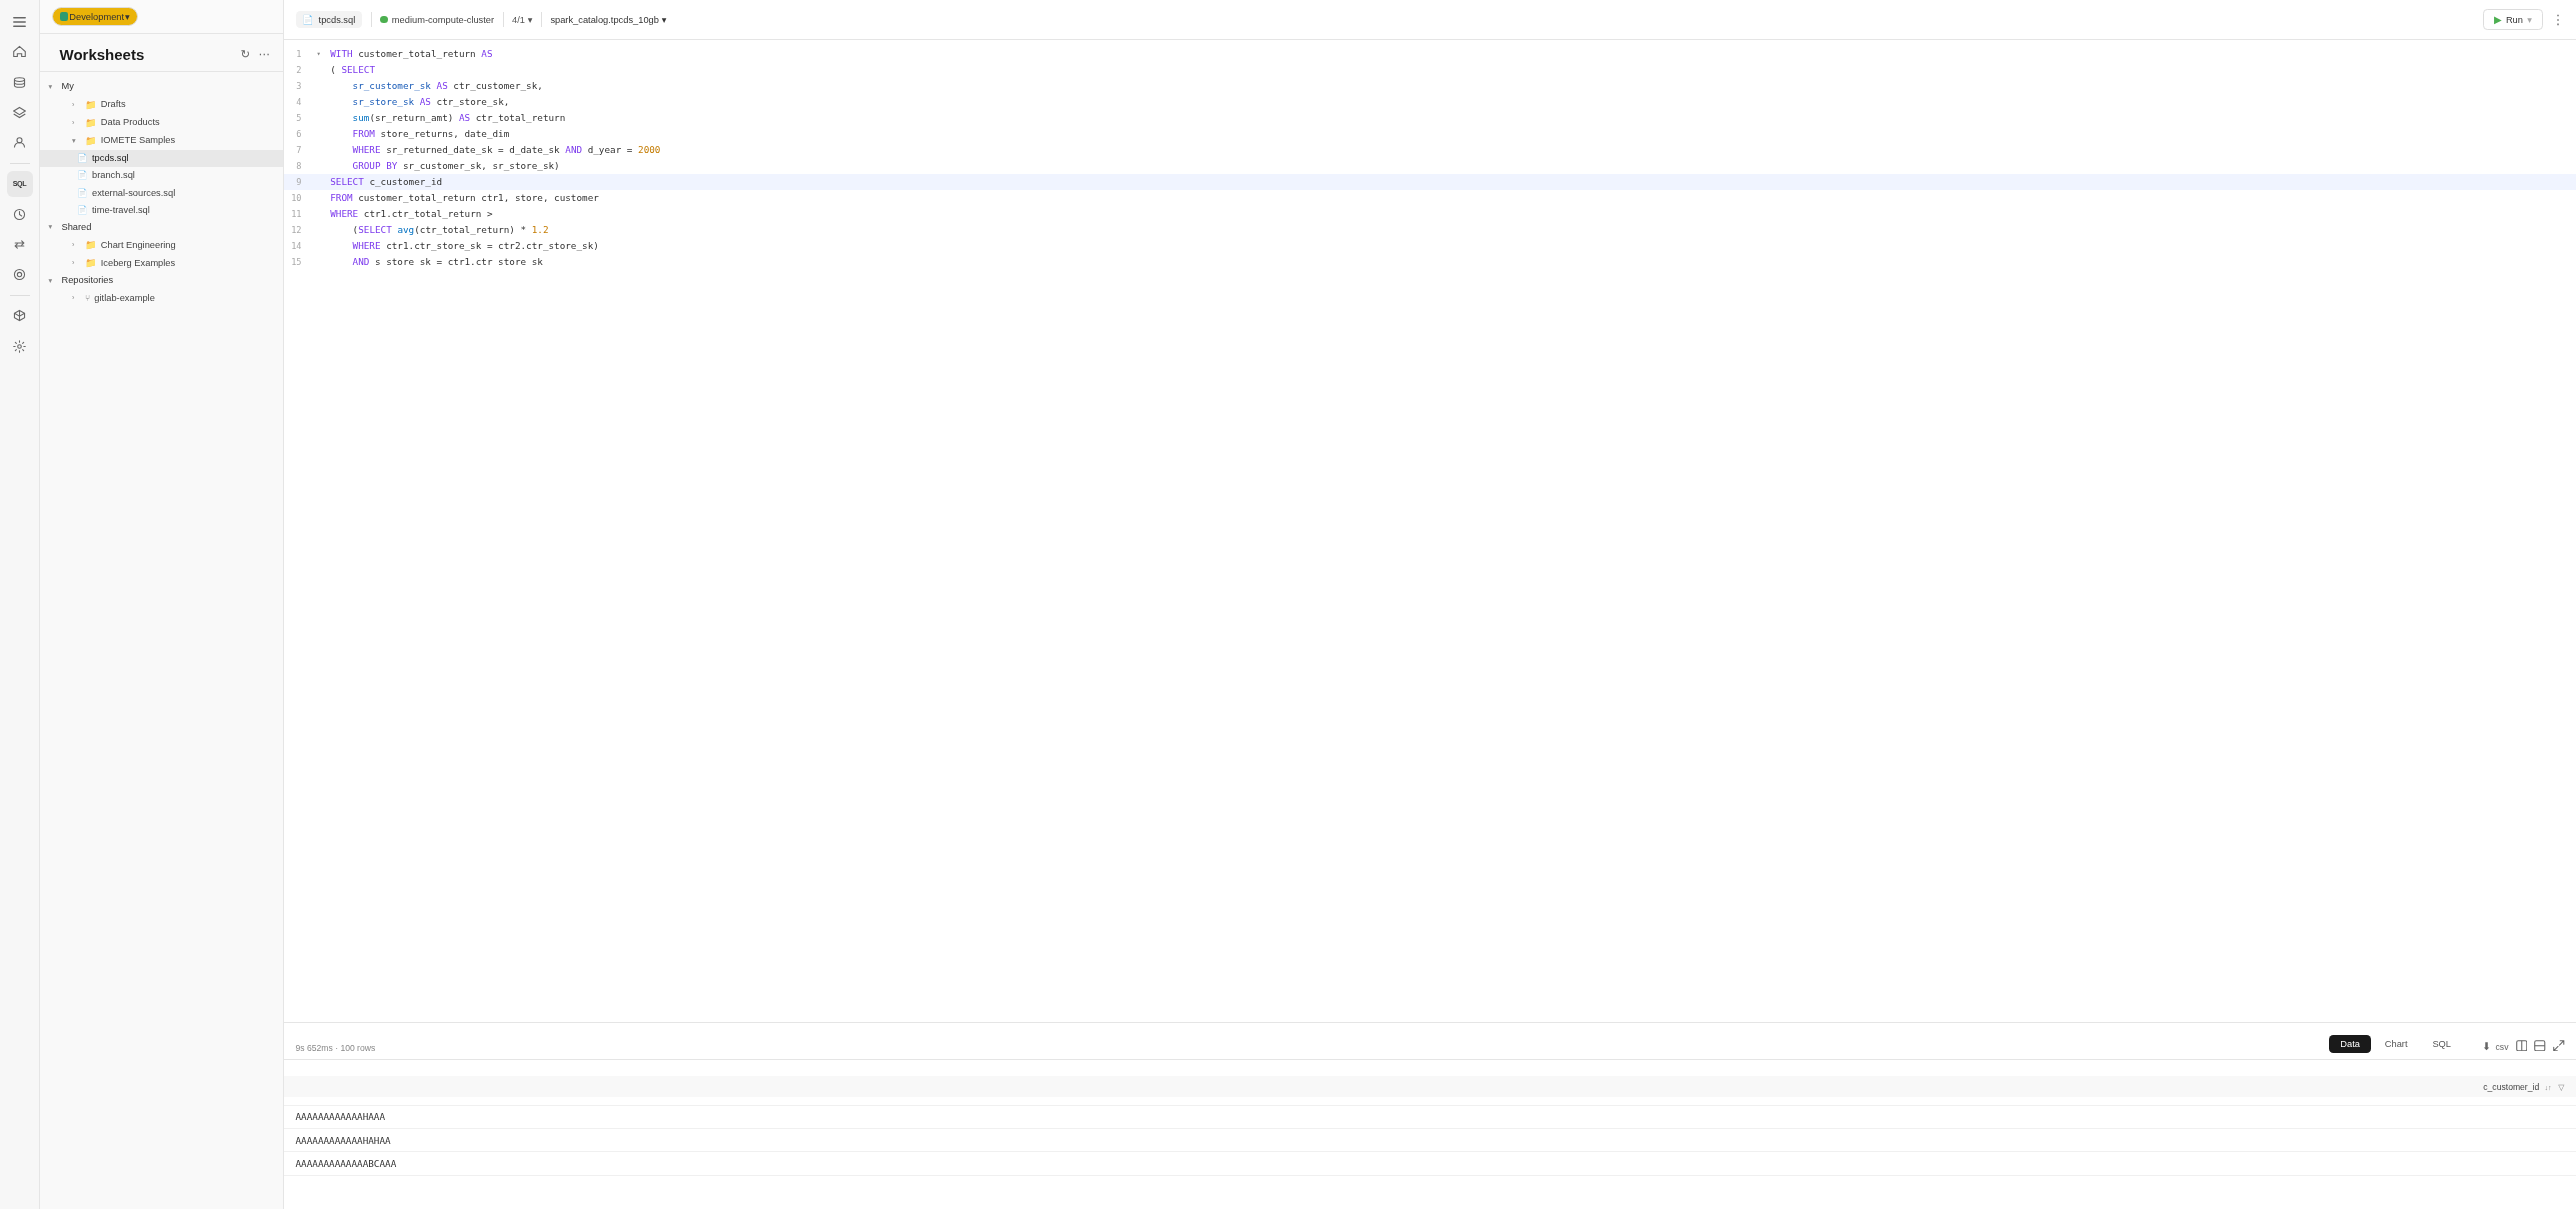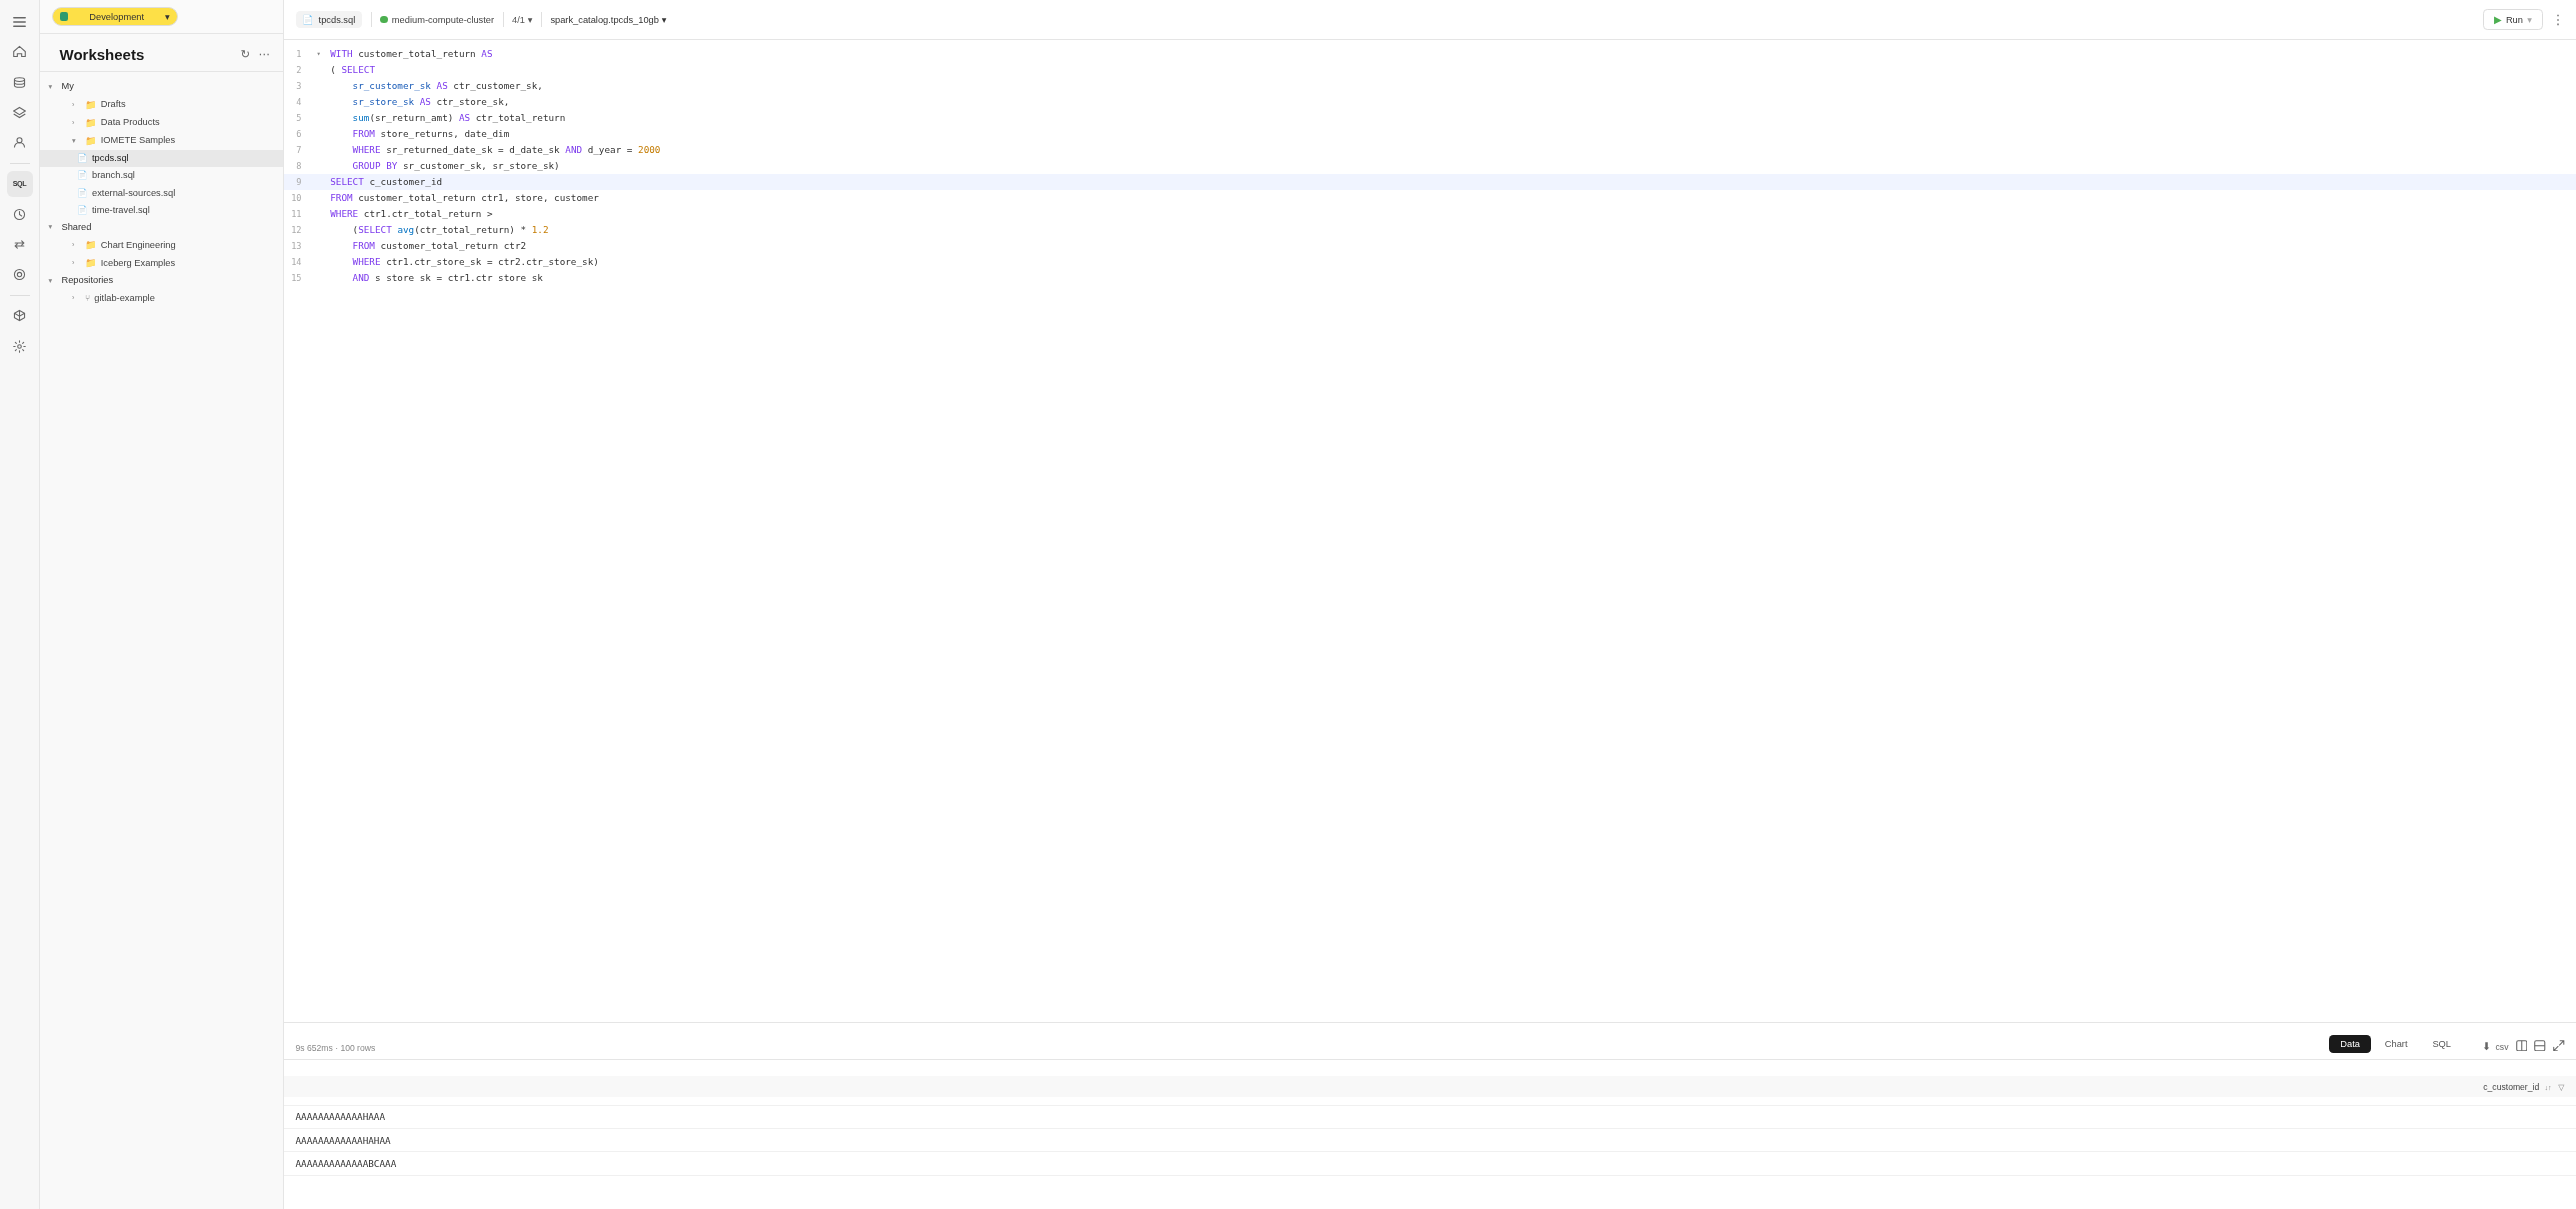--- a/index.html
+++ b/index.html
@@ -355,23 +355,23 @@
       font-family: 'Menlo', 'Monaco', monospace;
     }
 
     .sort-icon { font-size: 7.2px; color: #888; margin-left: 2.9px; }
     .filter-icon { font-size: 8px; color: #888; margin-left: 4.3px; cursor: pointer; }
 
     
     .dev-pill {
       display: flex;
       align-items: center;
-      gap: 21px;
+      gap: 1px;
       padding: 2.9px 7.2px;
-      background: #fde047;
+      background: #eab308;
       border: 0.7px solid #ddd;
       border-radius: 14.4px;
       font-size: 9.3px;
       font-weight: 500;
       color: #333;
       cursor: pointer;
     }
     .dev-dot {
       width: 8.6px;
       height: 8.6px;
@@ -649,25 +649,20 @@
         </div>
         <div class="code-line">
           <span class="line-number">11</span>
           <span class="line-fold"></span>
           <span class="line-content"><span class="kw">WHERE</span><span class="plain"> ctr1.ctr_total_return &gt;</span></span>
         </div>
         <div class="code-line">
           <span class="line-number">12</span>
           <span class="line-fold"></span>
           <span class="line-content"><span class="plain">    (</span><span class="kw">SELECT</span><span class="plain"> </span><span class="fn">avg</span><span class="plain">(ctr_total_return) * </span><span class="num">1.2</span></span>
-        </div>
-        <div class="code-line">
-          <span class="line-number">13</span>
-          <span class="line-fold"></span>
-          <span class="line-content"><span class="kw">    FROM</span><span class="plain"> customer_total_return ctr2</span></span>
         </div>
         <div class="code-line">
           <span class="line-number">14</span>
           <span class="line-fold"></span>
           <span class="line-content"><span class="kw">    WHERE</span><span class="plain"> ctr1.ctr_store_sk = ctr2.ctr_store_sk)</span></span>
         </div>
         <div class="code-line">
           <span class="line-number">15</span>
           <span class="line-fold"></span>
           <span class="line-content"><span class="kw">    AND</span><span class="plain"> s store sk = ctr1.ctr store sk</span></span>

